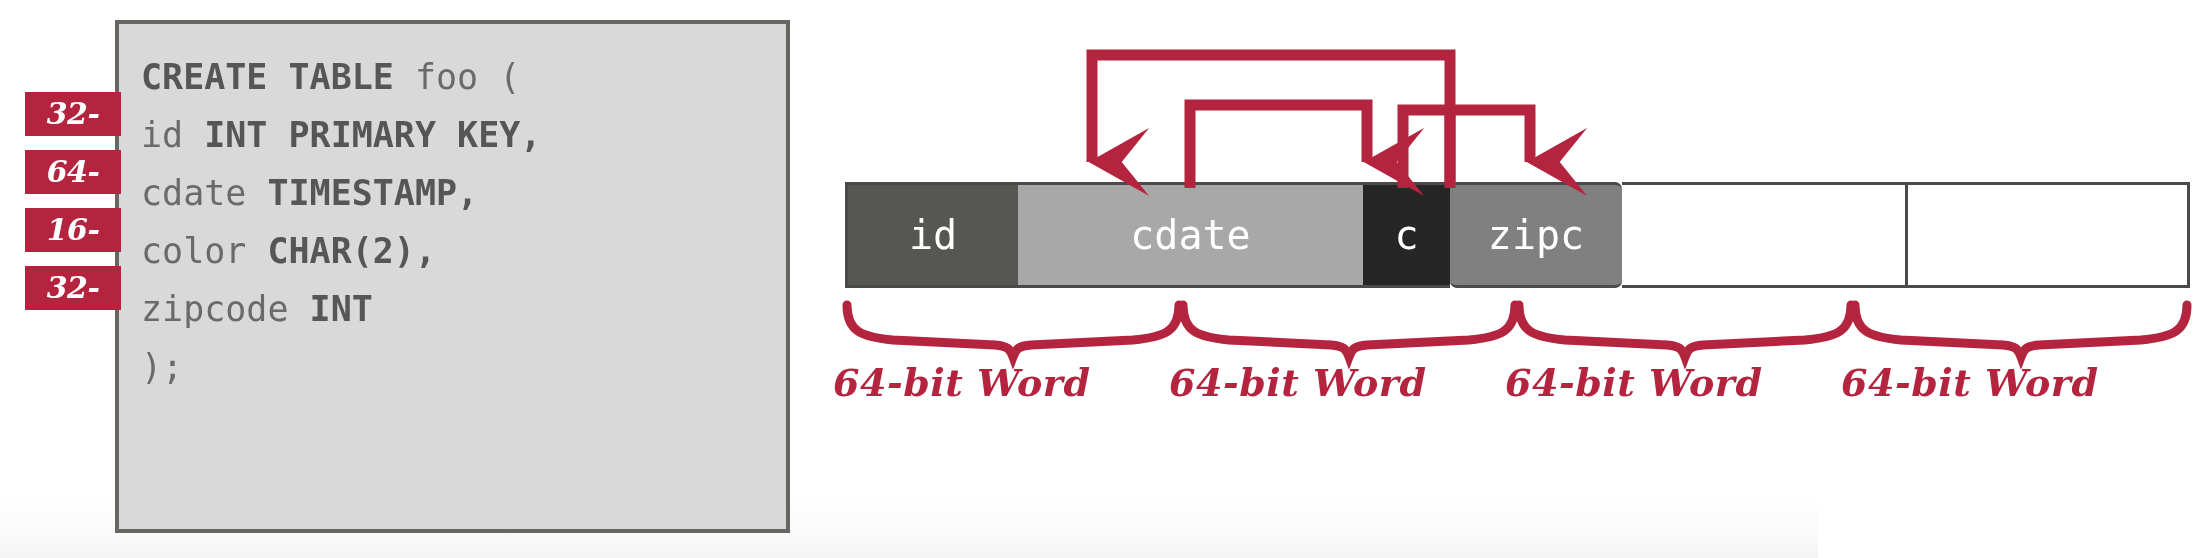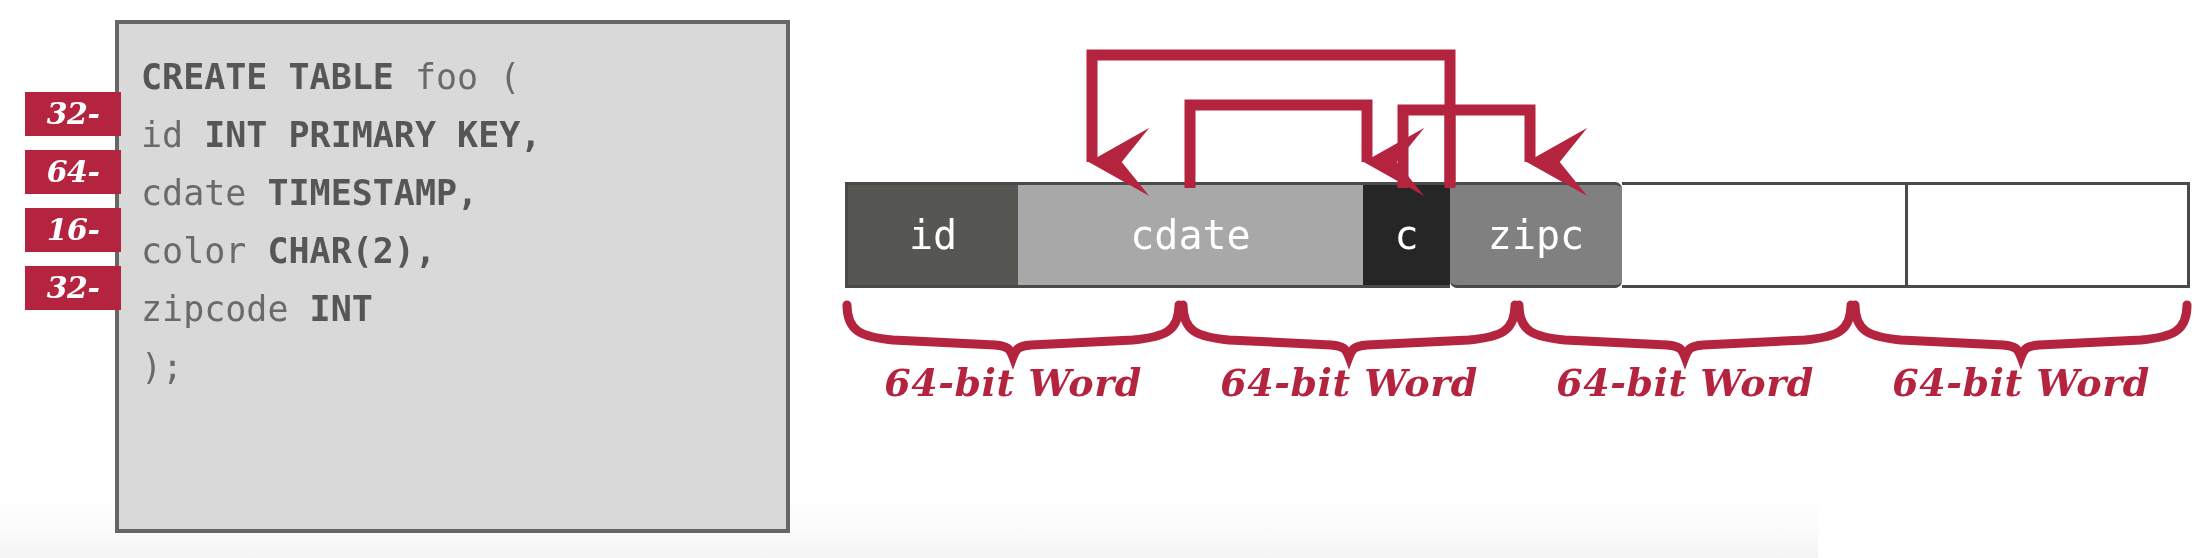--- a/index.html
+++ b/index.html
@@ -89,21 +89,20 @@
     position:absolute;left:0;top:0;width:2206px;height:558px;
     pointer-events:none;
   }
 
   
   .word-label{
     position:absolute;
     top:355px;
     height:56px;
     line-height:56px;
-    text-align:center;
     color:#b5243f;
     font-family:"DejaVu Serif","Liberation Serif",serif;
     font-style:italic;
     font-weight:bold;
     font-size:38px;
     letter-spacing:0.5px;
     white-space:nowrap;
   }
 </style>
 </head>

